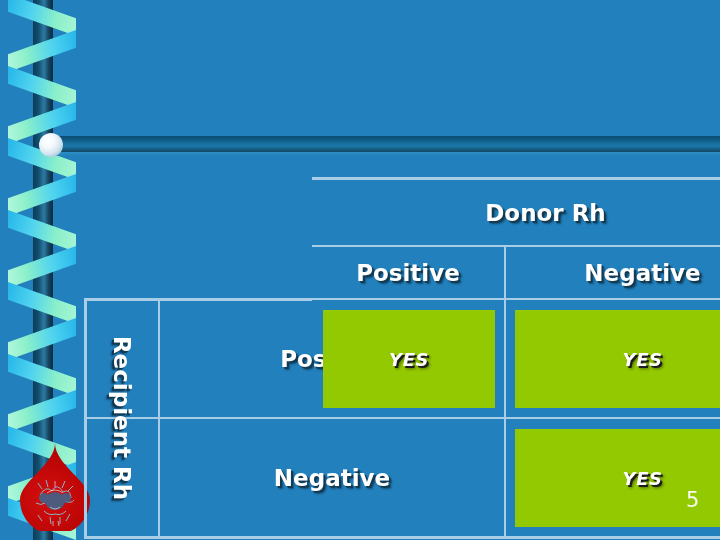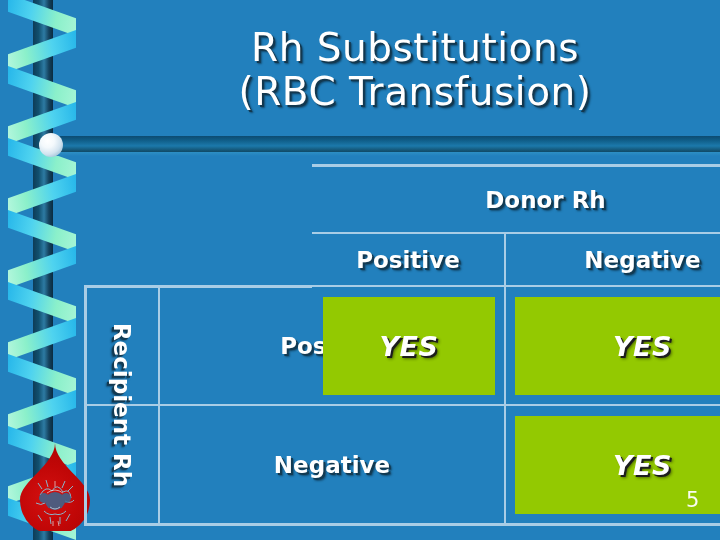--- a/index.html
+++ b/index.html
@@ -64,21 +64,21 @@
   .sep-bar-shine{
     position:absolute;left:55px;top:152px;width:665px;height:4px;
     background:linear-gradient(180deg,#2d8fc4 0%,#2280bd 100%);
   }
   .sep-knob{
     position:absolute;left:39px;top:133px;width:24px;height:24px;border-radius:50%;
     background:radial-gradient(circle at 36% 33%,#ffffff 0%,#f4f9fc 30%,#d2e3ef 60%,#9dc0d6 82%,rgba(140,180,205,0) 100%);
   }
 
   
-  .matrix{position:absolute;left:84px;top:164px;width:614px;height:362px;}
+  .matrix{position:absolute;left:84px;top:177px;width:614px;height:362px;}
   .mline{position:absolute;background:#a9cde6;}
 
   
   .border-outer-top   {left:228px;top:0;   width:470px;height:3px;}
   .border-outer-bottom{left:0;   top:359px;width:698px;height:3px;}
   .border-left-vert   {left:0;   top:121px;width:3px; height:241px;}
   .border-left-top    {left:0;   top:121px;width:228px;height:3px;}
 
   .div-h-donor  {left:228px;top:68px; width:470px;height:2px;}
   .div-h-hdrrow {left:0;   top:121px;width:698px;height:2px;}
@@ -106,21 +106,21 @@
     text-shadow:2px 2px 0 #123a52, 3px 3px 2px rgba(5,25,40,0.5);
     white-space:nowrap;
     transform:rotate(90deg);
   }
 
   .answer-box{
     position:absolute;display:flex;align-items:center;justify-content:center;
   }
   .answer-text{
     font-family:"DejaVu Sans", sans-serif;
-    font-weight:bold;font-style:italic;font-size:27px;color:#ffffff;
+    font-weight:bold;font-style:italic;font-size:18px;color:#ffffff;
     text-shadow:2px 2px 0 #1d1d1d, 3px 3px 3px rgba(0,0,0,0.45);
     letter-spacing:0.5px;
   }
   .bx-pp{left:239px;top:133px;width:172px;height:98px;}
   .bx-pn{left:431px;top:133px;width:255px;height:98px;}
   .bx-np{left:239px;top:252px;width:172px;height:98px;}
   .bx-nn{left:431px;top:252px;width:255px;height:98px;}
 
   .slide-number{
     position:absolute;left:686px;top:488px;
@@ -198,24 +198,20 @@
         <ellipse cx="46" cy="55" rx="5" ry="5"></ellipse>
       </g>
       <g stroke="#e8f6fb" stroke-width="0.9" fill="none" opacity="0.7">
         <path d="M27 50 q8 -6 16 0"></path>
         <path d="M30 64 q5 4 10 0"></path>
         <path d="M35 44 l0 -6 M33 78 l0 5 M38 78 l1 5"></path>
       </g>
     </svg>
   </div>
 
-  <div class="title-block">
-    <div class="title-line">Rh Substitutions</div>
-    <div class="title-line">(RBC Transfusion)</div>
-  </div>
 
   <div class="sep-bar"></div>
   <div class="sep-bar-shine"></div>
   <div class="sep-knob"></div>
 
   <div class="matrix">
 
     <div class="mline border-outer-top"></div>
 
     <div class="mline border-outer-bottom"></div>

